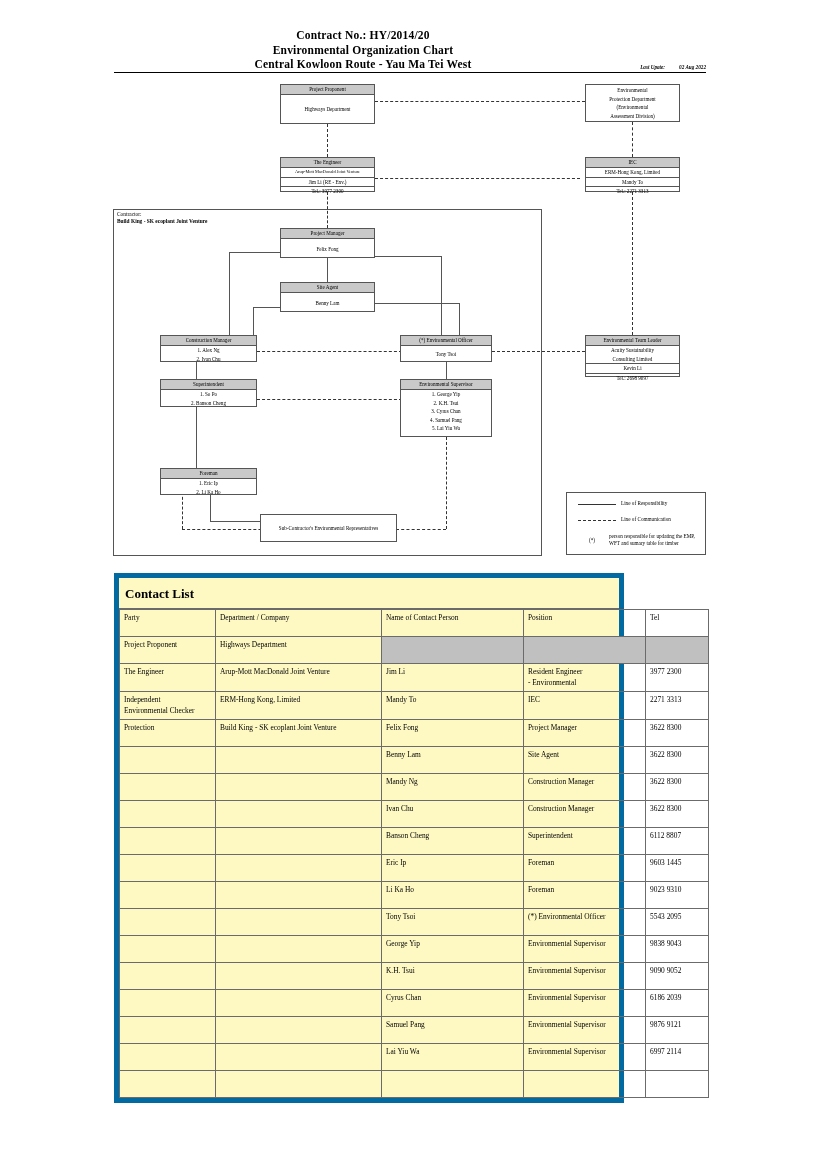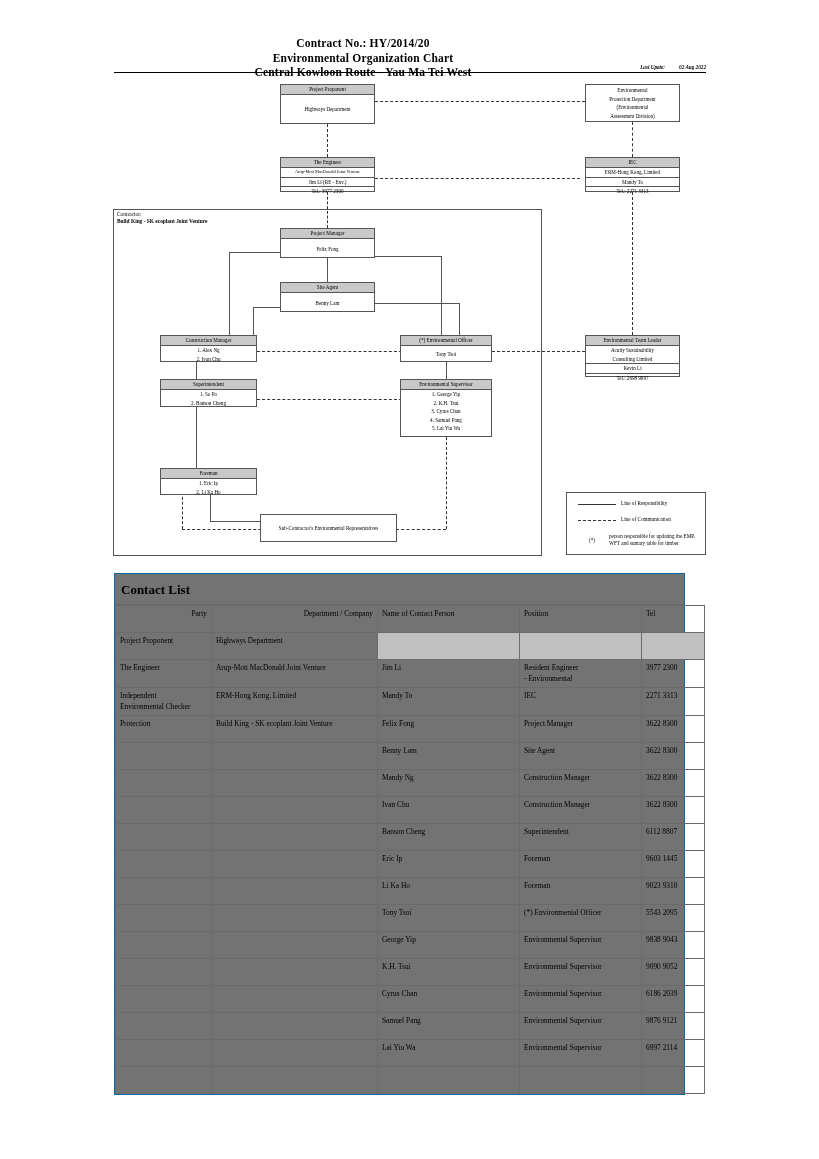--- a/index.html
+++ b/index.html
@@ -12,21 +12,21 @@
     height: 1159px;
     position: relative;
     font-family: "Liberation Serif", serif;
     color: #000;
     overflow: hidden;
   }
 
   
   #doc-header {
     position: absolute;
-    left: 0; top: 36px;
+    left: 0; top: 28px;
     width: 726px;
     text-align: center;
   }
   #doc-header .title-line {
     font-weight: bold;
     font-size: 11.5px;
     line-height: 14.5px;
     letter-spacing: 0.2px;
   }
   #header-rule {
@@ -132,24 +132,24 @@
     position: absolute;
     width: 38px;
   }
   .legend-sample.solid { border-top: 1px solid #333; }
   .legend-sample.dash  { border-top: 1.3px dashed #333; }
 
   
   #contact-section {
     position: absolute;
     left: 114px; top: 573px;
-    width: 571px;
-    border: 1px solid #0369a1;
+    width: 510px;
+    border: 5px solid #0369a1;
     box-sizing: border-box;
-    background: #737373;
+    background: #fef9c3;
   }
   #contact-title {
     font-size: 13px;
     font-weight: bold;
     padding: 8px 6px 7px;
     border-bottom: 1px solid #6b6b6b;
     line-height: 15px;
   }
   table.contact {
     border-collapse: collapse;
@@ -159,21 +159,21 @@
   table.contact th, table.contact td {
     border: 1px solid #6b6b6b;
     font-size: 7.4px;
     line-height: 10.5px;
     padding: 3px 4px 3px 4px;
     vertical-align: top;
     font-weight: normal;
     height: 20px;
     overflow: hidden;
   }
-  table.contact th { text-align: right; }
+  table.contact th { text-align: left; }
   table.contact th.left-al { text-align: left; }
   table.contact td.shaded { background: #c0c0c0; }
   col.c1 { width: 96px; }
   col.c2 { width: 166px; }
   col.c3 { width: 142px; }
   col.c4 { width: 122px; }
   col.c5 { width: 63px; }
 </style>
 </head>
 <body>

